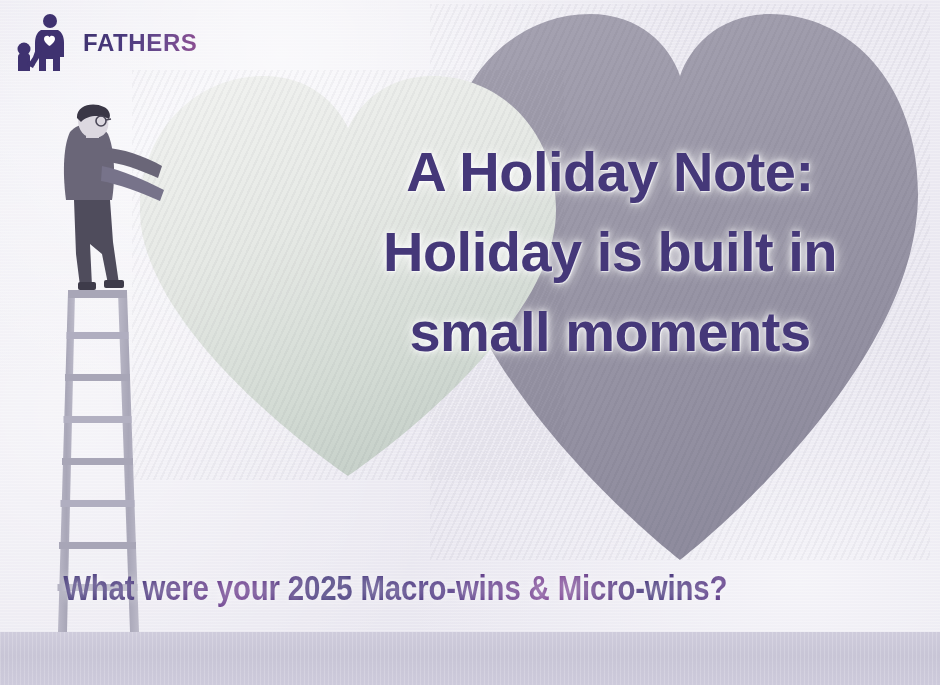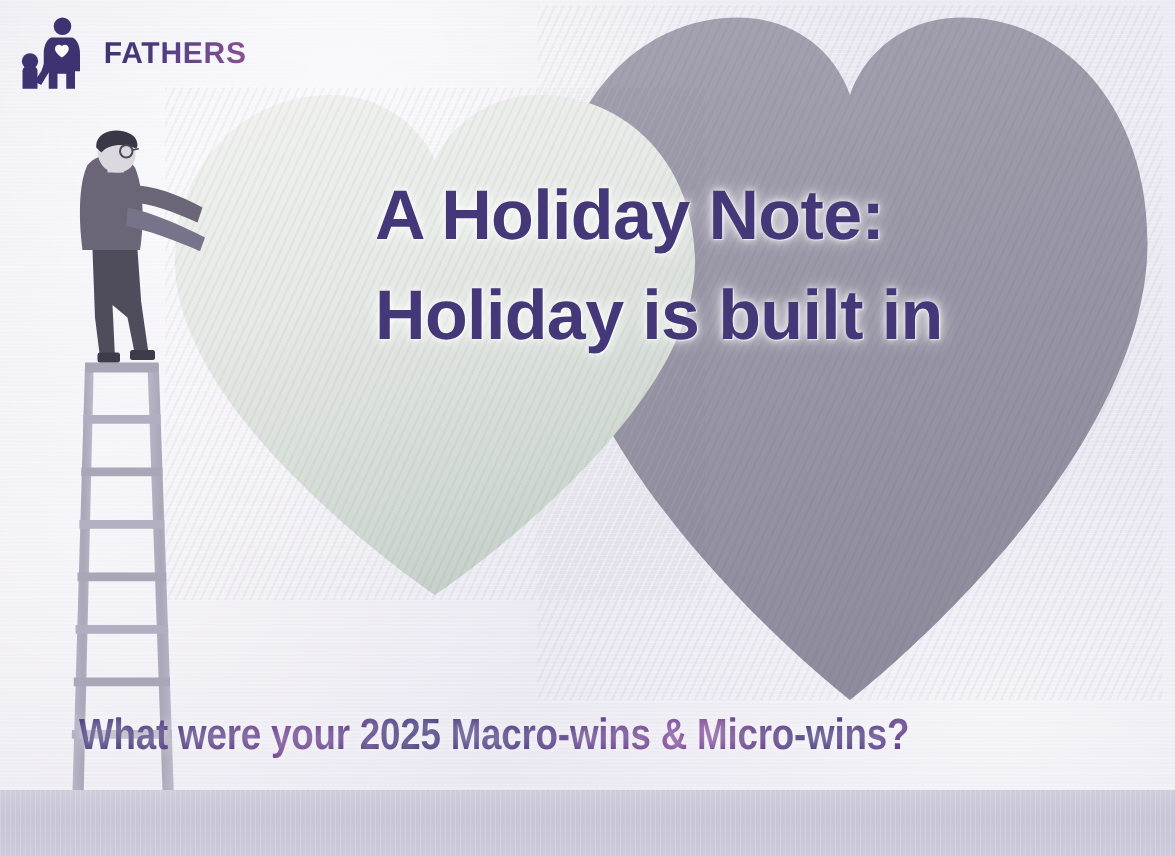--- a/index.html
+++ b/index.html
@@ -94,21 +94,21 @@
     background-clip:text;
     color:transparent;
     -webkit-text-fill-color:transparent;
   }
   #logo-text .lt-line + .lt-line { margin-top:2px; }
 
   
   #headline {
     position:absolute;
     left:300px; top:132px; width:620px;
-    text-align:left;
+    text-align:center;
   }
   #headline .hl-line {
     font-family:"Liberation Sans", sans-serif;
     font-weight:700;
     font-size:56px;
     line-height:80px;
     letter-spacing:-0.5px;
     color:#453879;
     text-shadow:
        0 0 6px rgba(255,255,255,.95),
@@ -258,19 +258,20 @@
       </svg>
     </div>
     <div id="logo-text">
       <span class="lt-line">FATHERS</span>
     </div>
   </div>
 
   <div id="headline">
     <div class="hl-line">A Holiday Note:</div>
     <div class="hl-line">Holiday is built in</div>
+    <div class="hl-line">small moments</div>
   </div>
 
   <div id="question">
     <span class="q-text">What were your 2025 Macro-wins &amp; Micro-wins?</span>
   </div>
 
 </div>
 
 </body></html>

